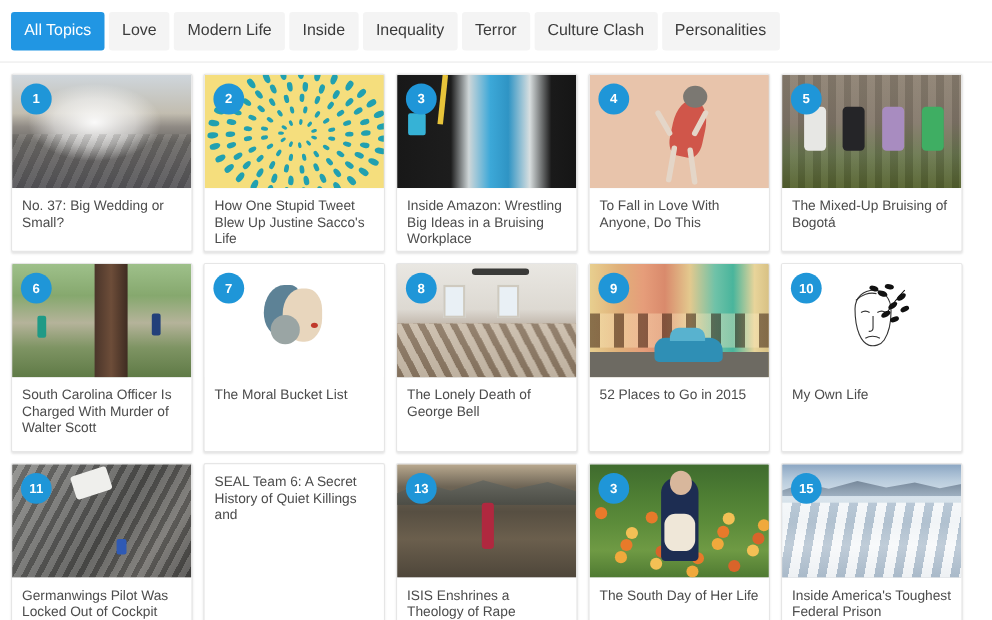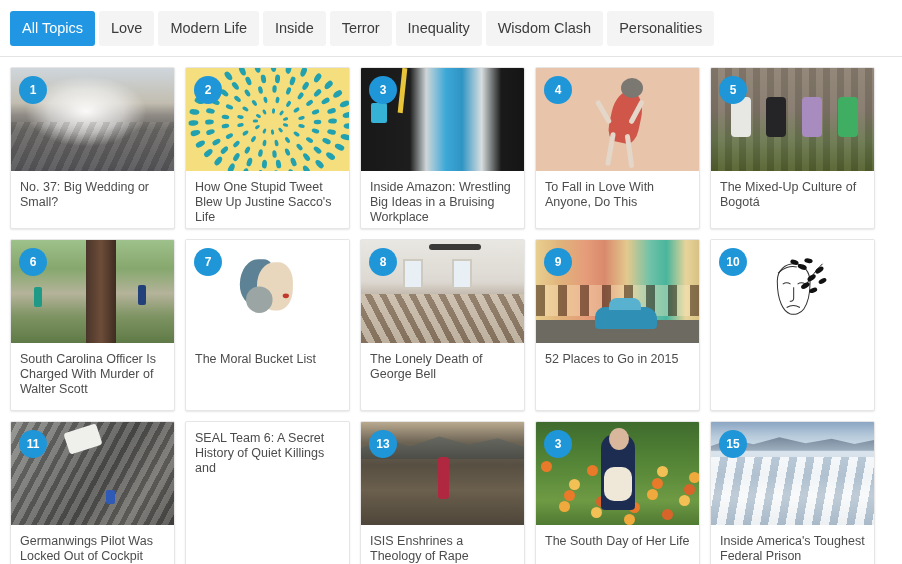--- a/index.html
+++ b/index.html
@@ -348,23 +348,23 @@
   }
 </style>
 </head>
 <body>
 
 <div class="topic-bar">
     <button class="topic-tab active">All Topics</button>
     <button class="topic-tab">Love</button>
     <button class="topic-tab">Modern Life</button>
     <button class="topic-tab">Inside</button>
+    <button class="topic-tab">Inequality</button>
     <button class="topic-tab">Terror</button>
-    <button class="topic-tab">Inequality</button>
-    <button class="topic-tab">Wisdom Clash</button>
+    <button class="topic-tab">Culture Clash</button>
     <button class="topic-tab">Personalities</button>
   </div>
 
 <div class="grid">
     <div class="card h-mid">
       <div class="thumb">
         <div class="art art-wedding"></div>
         <div class="badge">1</div>
       </div>
       <div class="card-title">No. 37: Big Wedding or Small?</div>
@@ -506,21 +506,21 @@
     <div class="card h-mid">
       <div class="thumb">
         <div class="art art-brothers">
           <span class="man" style="left: 12%; background: rgb(231, 231, 228);"></span>
           <span class="man" style="left: 34%; background: rgb(37, 37, 40);"></span>
           <span class="man" style="left: 56%; background: rgb(168, 140, 192);"></span>
           <span class="man" style="left: 78%; background: rgb(63, 174, 99);"></span>
         </div>
         <div class="badge">5</div>
       </div>
-      <div class="card-title">The Mixed-Up Culture of Bogotá</div>
+      <div class="card-title">The Mixed-Up Bruising of Bogotá</div>
     </div>
     <div class="card h-tall">
       <div class="thumb">
         <div class="art art-officer">
           <span class="trunk"></span>
           <span class="fig" style="background: rgb(31, 154, 134); left: 14%; top: 46%;"></span>
           <span class="fig" style="background: rgb(34, 64, 122); left: 78%; top: 44%;"></span>
         </div>
         <div class="badge">6</div>
       </div>
@@ -578,20 +578,21 @@
               <ellipse cx="58" cy="16" rx="6" ry="3.2" transform="rotate(20 58 16)"></ellipse>
               <ellipse cx="48" cy="10" rx="5.4" ry="3" transform="rotate(18 48 10)"></ellipse>
               <ellipse cx="72" cy="46" rx="5.4" ry="3" transform="rotate(-20 72 46)"></ellipse>
               <ellipse cx="84" cy="34" rx="5.4" ry="3" transform="rotate(-28 84 34)"></ellipse>
               <ellipse cx="66" cy="8" rx="5.4" ry="3" transform="rotate(10 66 8)"></ellipse>
             </g>
           </svg>
         </div>
         <div class="badge">10</div>
       </div>
+      <div class="card-title">My Own Life</div>
     </div>
     <div class="card h-short">
       <div class="thumb">
         <div class="art art-germanwings">
           <span class="wreck"></span>
           <span class="resc"></span>
         </div>
         <div class="badge">11</div>
       </div>
       <div class="card-title">Germanwings  Pilot Was Locked Out of Cockpit Before</div>

